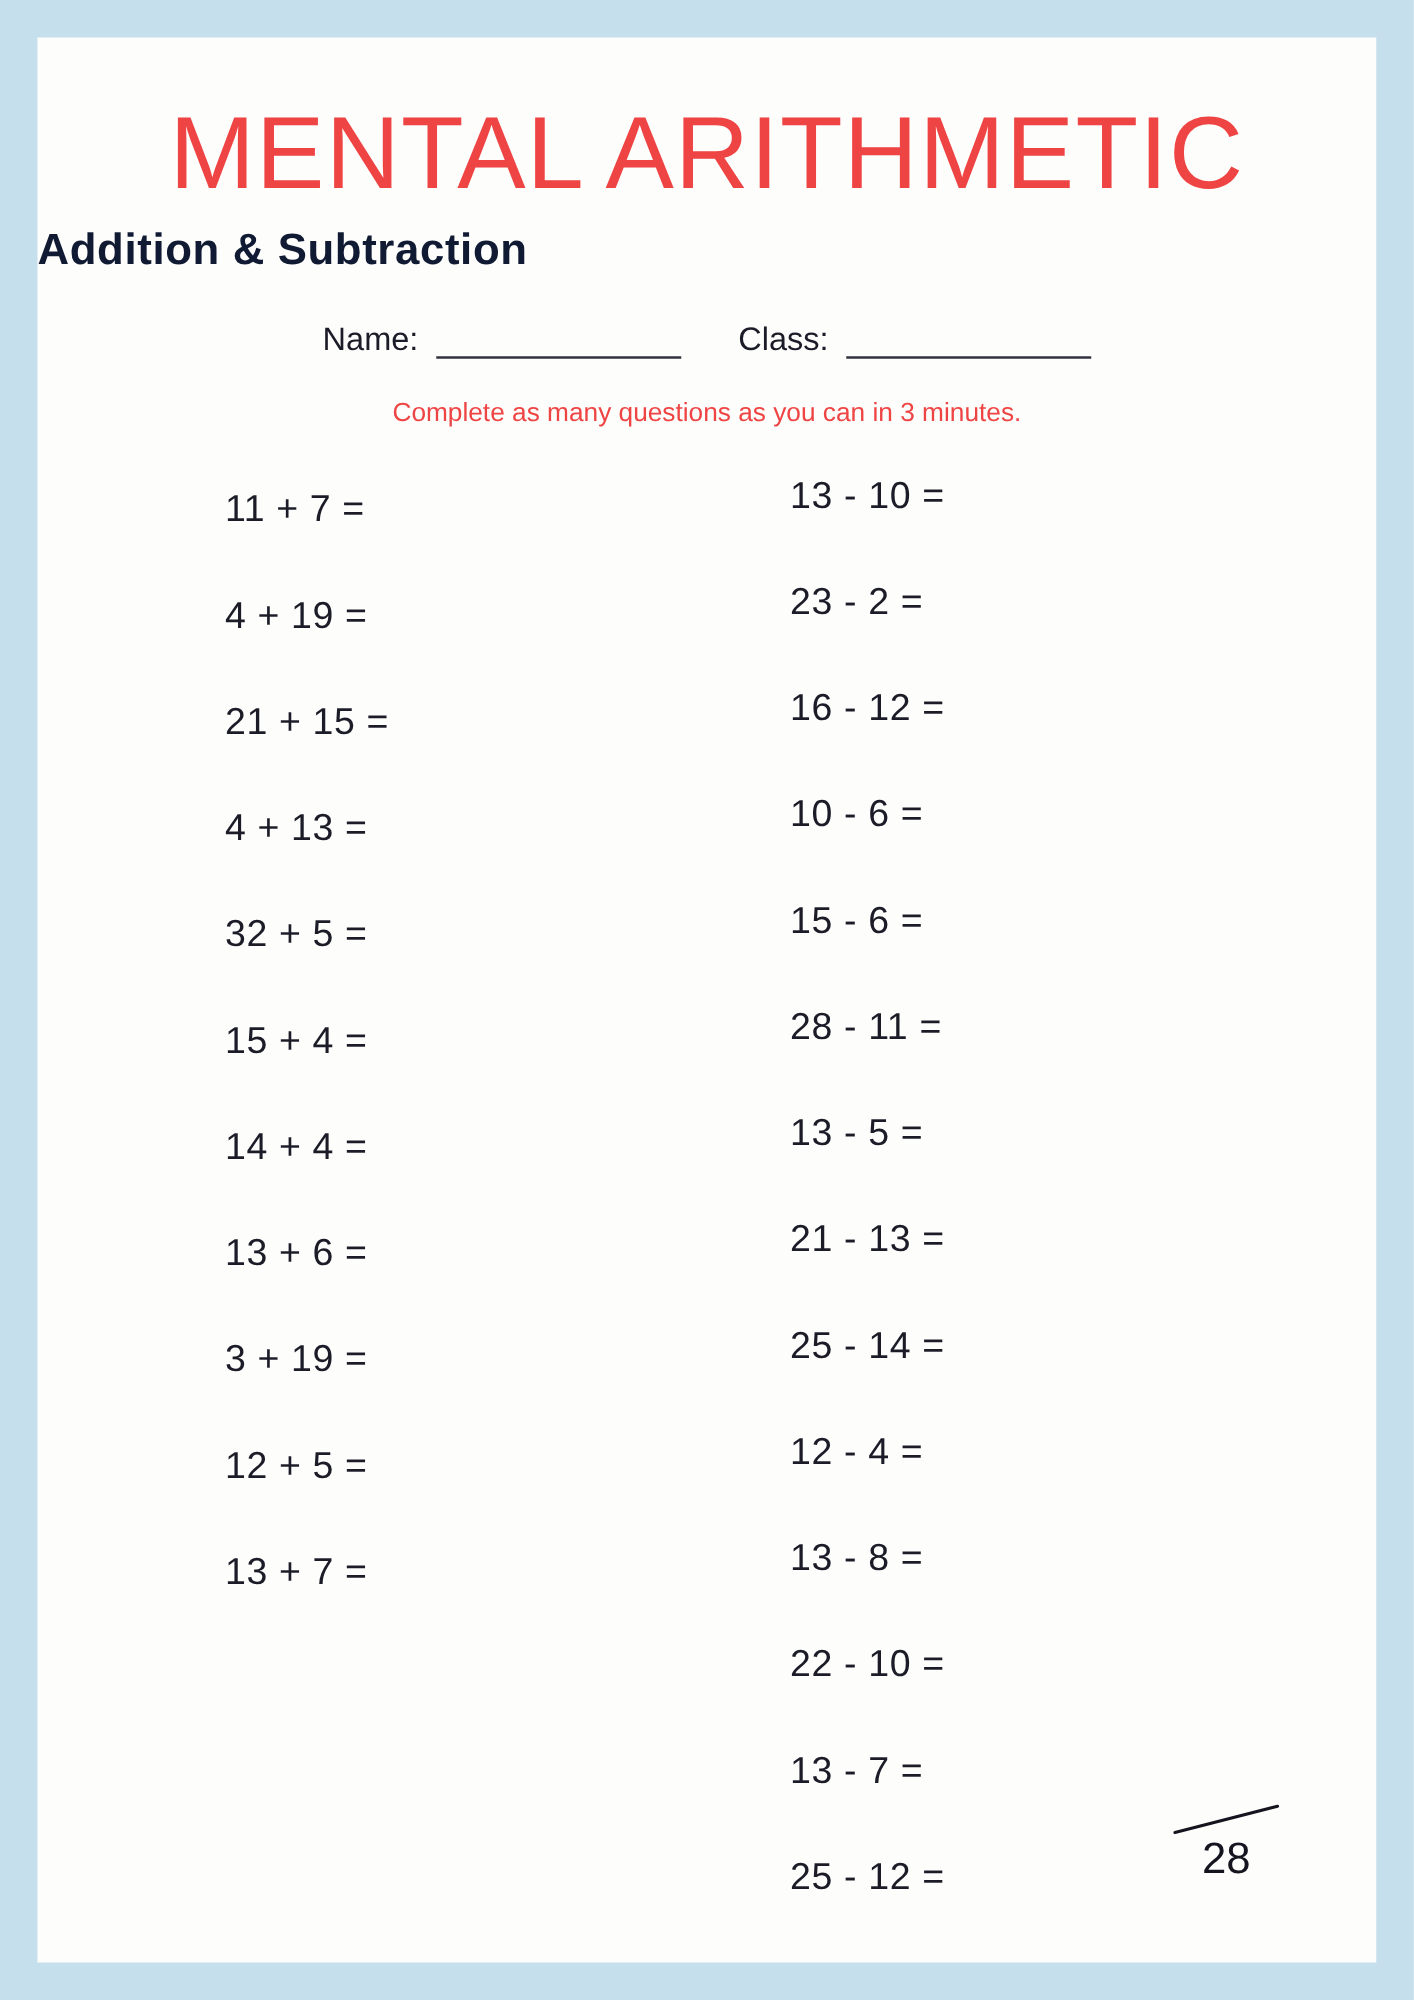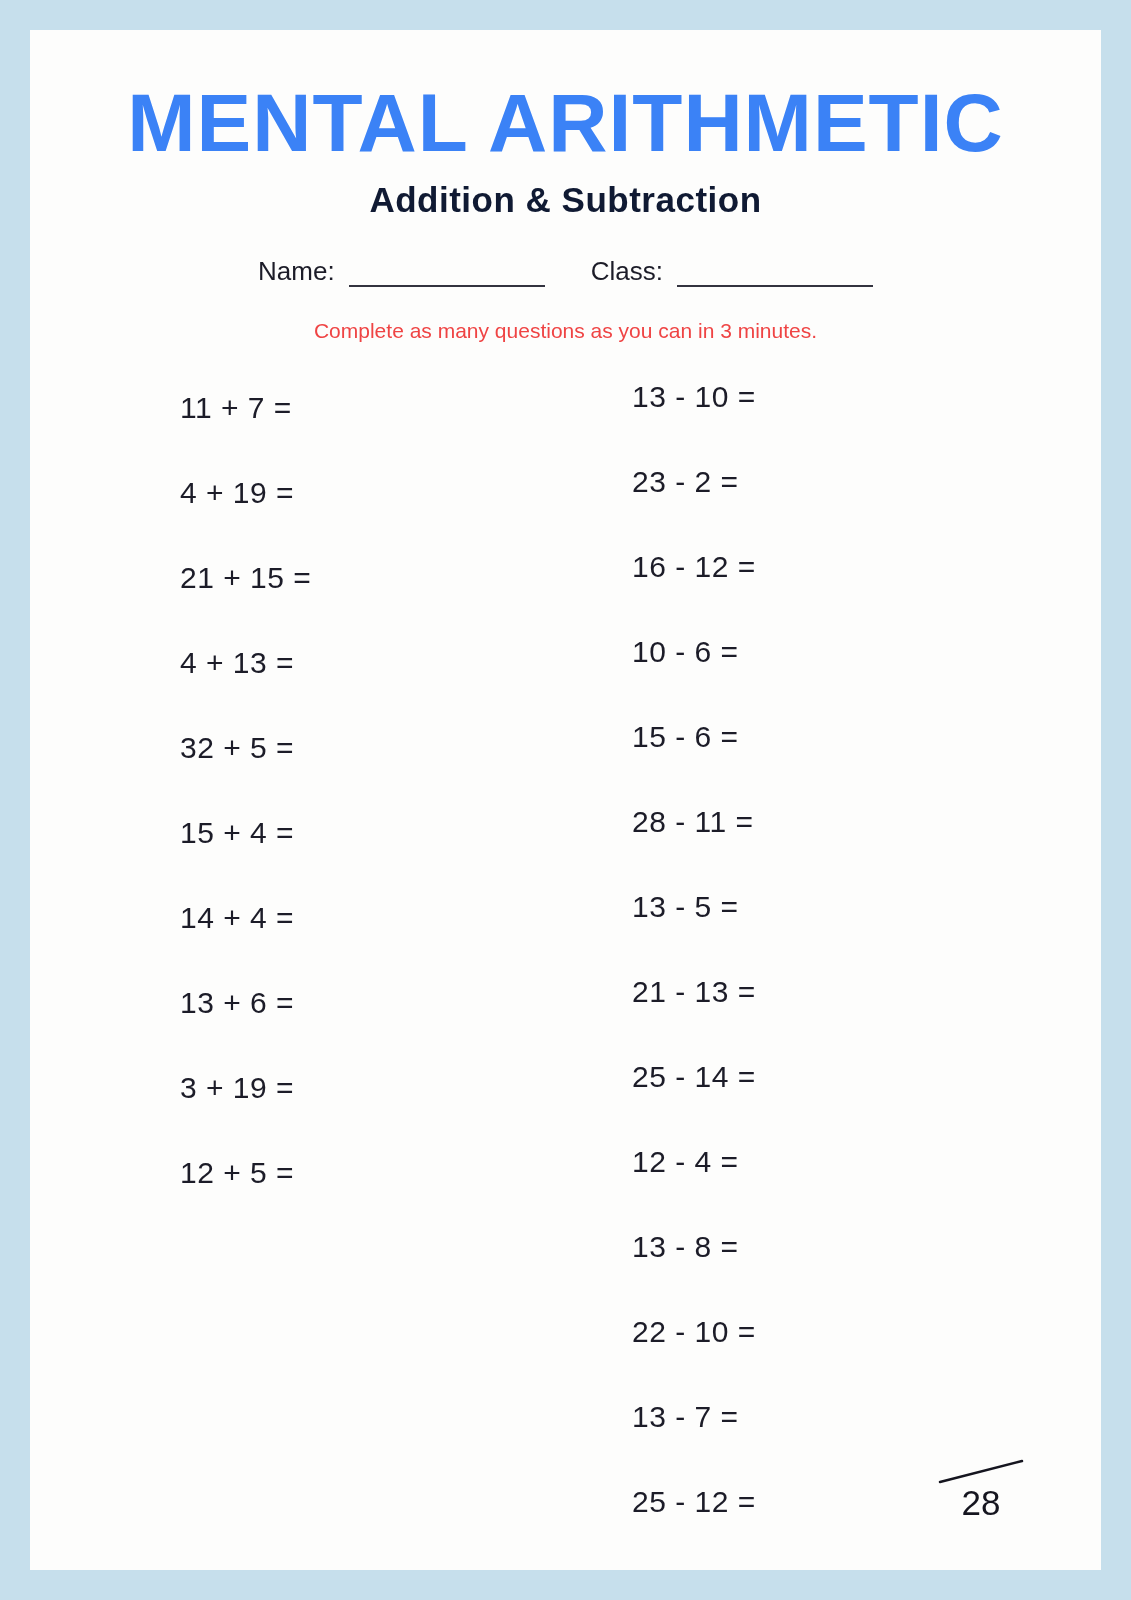--- a/index.html
+++ b/index.html
@@ -20,30 +20,30 @@
     position: relative;
     width: 100%;
     height: 100%;
     background: #fdfdfc;
     padding-top: 52px;
     overflow: hidden;
   }
   .title {
     margin: 0;
     text-align: center;
-    color: #3b82f6;
+    color: #ef4444;
     font-size: 82px;
     line-height: 1;
-    font-weight: 700;
+    font-weight: 400;
     letter-spacing: 1px;
     font-family: "Liberation Sans", sans-serif;
   }
   .subtitle {
     margin: 16px 0 0 0;
-    text-align: center;
+    text-align: left;
     color: #101a33;
     font-size: 35px;
     font-weight: 700;
     letter-spacing: 0.5px;
   }
   .name-row {
     margin-top: 36px;
     display: flex;
     justify-content: center;
     align-items: flex-end;
@@ -77,21 +77,21 @@
   .col-left { width: 452px; margin-top: 11px; }
   .problem {
     font-size: 30px;
     line-height: 35px;
     color: #1c1c28;
     letter-spacing: 0.5px;
   }
   .page-number-wrap {
     position: absolute;
     right: 100px;
-    bottom: 78px;
+    bottom: 94px;
     width: 100px;
     text-align: center;
   }
   .page-number-wrap svg { display: block; margin: 0 auto; }
   .page-number {
     font-size: 35px;
     color: #15151f;
     line-height: 1.1;
   }
 </style>
@@ -120,20 +120,21 @@
           <div class="problem">11 + 7 =</div>
           <div class="problem">4 + 19 =</div>
           <div class="problem">21 + 15 =</div>
           <div class="problem">4 + 13 =</div>
           <div class="problem">32 + 5 =</div>
           <div class="problem">15 + 4 =</div>
           <div class="problem">14 + 4 =</div>
           <div class="problem">13 + 6 =</div>
           <div class="problem">3 + 19 =</div>
           <div class="problem">12 + 5 =</div>
+          <div class="problem">13 + 7 =</div>
         </div>
       <div class="col col-right">
           <div class="problem">13 - 10 =</div>
           <div class="problem">23 - 2 =</div>
           <div class="problem">16 - 12 =</div>
           <div class="problem">10 - 6 =</div>
           <div class="problem">15 - 6 =</div>
           <div class="problem">28 - 11 =</div>
           <div class="problem">13 - 5 =</div>
           <div class="problem">21 - 13 =</div>

